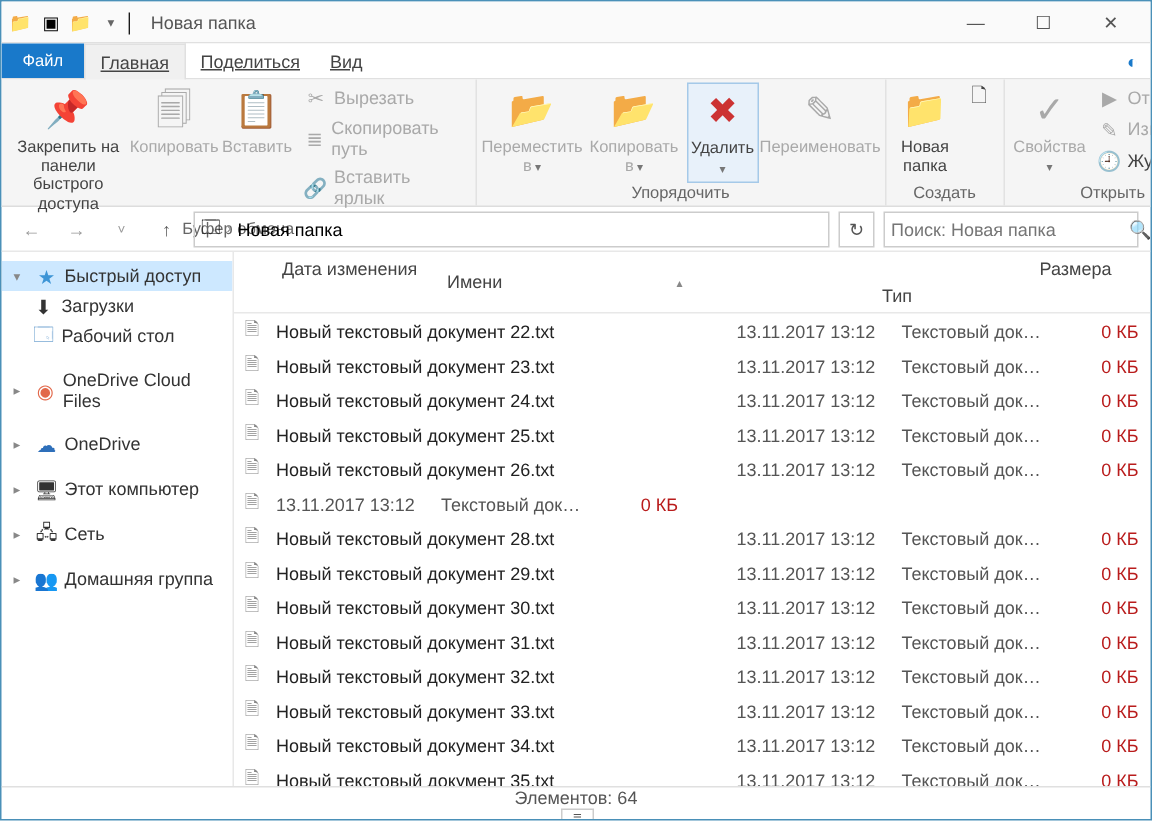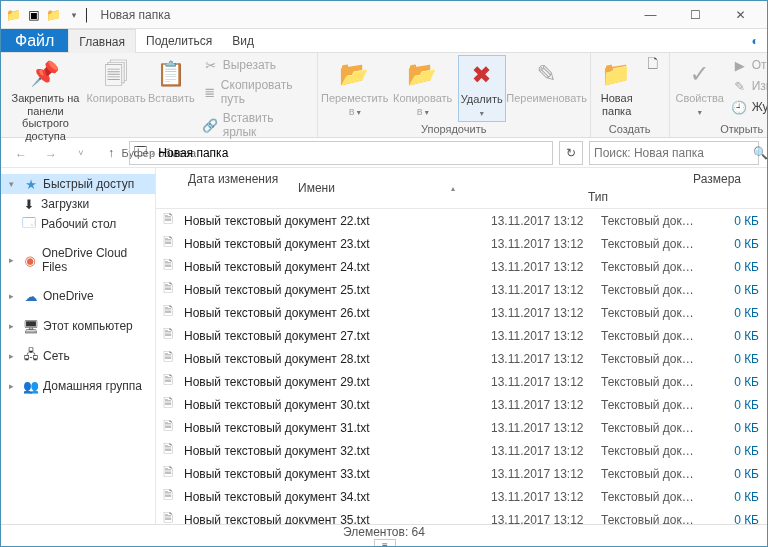--- a/index.html
+++ b/index.html
@@ -6,22 +6,22 @@
 body { background: #fff; width: 768px; height: 547px; overflow: hidden; display: flex; flex-direction: column; border: 1px solid #4a90b8; }
 
 .titlebar { height: 28px; background: #fafafa; display: flex; align-items: center; padding: 0 4px; border-bottom: 1px solid #e0e0e0; }
 .titlebar .qat { display: flex; gap: 2px; align-items: center; }
 .titlebar .qat-item { width: 18px; height: 18px; display: flex; align-items: center; justify-content: center; }
 .titlebar .title { margin-left: 10px; color: #555; font-size: 12px; }
 .titlebar .spacer { flex: 1; }
 .titlebar .winbtn { width: 45px; height: 28px; display: flex; align-items: center; justify-content: center; color: #555; cursor: default; }
 
 .tabs { height: 24px; background: #fff; display: flex; align-items: stretch; border-bottom: 1px solid #e0e0e0; }
-.tabs .file-tab { background: #1979ca; color: #fff; padding: 0 14px; display: flex; align-items: center; font-size: 16px; }
-.tabs .tab { padding: 12px 10px; display: flex; align-items: center; color: #444; cursor: default; }
+.tabs .file-tab { background: #1979ca; color: #fff; padding: 0 14px; display: flex; align-items: center; font-size: 11px; }
+.tabs .tab { padding: 12px 10px; display: flex; align-items: center; color: #444; cursor: default; text-decoration: underline; }
 .tabs .tab.active { background: #f0f0f0; border: 1px solid #e0e0e0; border-bottom: none; }
 .tabs .help { margin-left: auto; width: 24px; display: flex; align-items: center; justify-content: center; color: #1979ca; }
 
 .ribbon { height: 85px; background: #f5f5f5; display: flex; border-bottom: 1px solid #ddd; }
 .ribbon-group { display: flex; flex-direction: column; border-right: 1px solid #e2e2e2; padding: 2px 4px 1px 4px; }
 .ribbon-group .body { flex: 1; display: flex; align-items: flex-start; gap: 2px; }
 .ribbon-group .label { text-align: center; font-size: 11px; color: #666; padding: 1px 0; }
 .rbtn-large { width: 56px; display: flex; flex-direction: column; align-items: center; justify-content: flex-start; padding: 3px 2px; text-align: center; color: #444; gap: 2px; line-height: 1.15; }
 .rbtn-large.disabled { color: #a9a9a9; }
 .rbtn-large.active { border: 1px solid #a5c9e8; background: #e8f1fa; }
@@ -58,21 +58,21 @@
 .col-date { width: 110px; }
 .col-type { width: 105px; margin-top: 18px; }
 .col-size { width: 65px; text-align: right; }
 
 .listbody { flex: 1; overflow-y: scroll; overflow-x: auto; }
 .row { display: flex; padding: 1px 0; align-items: center; }
 .row .ic { width: 24px; display: flex; justify-content: center; color: #888; }
 .row .c-name { flex: 1; padding: 1px 4px; color: #222; white-space: nowrap; overflow: hidden; text-overflow: ellipsis; }
 .row .c-date { width: 110px; padding: 1px 4px; color: #555; }
 .row .c-type { width: 105px; padding: 1px 4px; color: #555; white-space: nowrap; overflow: hidden; text-overflow: ellipsis; }
-.row .c-size { width: 65px; padding: 1px 8px; color: #0369a1; text-align: right; }
+.row .c-size { width: 65px; padding: 1px 8px; color: #b91c1c; text-align: right; }
 
 .statusbar { height: 22px; border-top: 1px solid #e0e0e0; display: flex; align-items: center; padding: 0 8px; color: #555; font-size: 11px; flex-direction: column; }
 .statusbar .spacer { flex: 1; }
 .statusbar .viewbtn { width: 22px; height: 18px; border: 1px solid #ccc; margin-left: 2px; display: flex; align-items: center; justify-content: center; font-size: 10px; }
 .drop::after { content: " ▾"; font-size: 8px; color: #777; }
 
 ::-webkit-scrollbar { width: 17px; height: 17px; }
 ::-webkit-scrollbar-track { background: #f0f0f0; }
 ::-webkit-scrollbar-thumb { background: #c0c0c0; }
 ::-webkit-scrollbar-button { background: #f0f0f0; height: 17px; }
@@ -306,21 +306,20 @@
         </div>
         <div class="row">
           <div class="ic">🗎</div>
           <div class="c-name">Новый текстовый документ 26.txt</div>
           <div class="c-date">13.11.2017 13:12</div>
           <div class="c-type">Текстовый докум...</div>
           <div class="c-size">0 КБ</div>
         </div>
         <div class="row">
           <div class="ic">🗎</div>
-          <div class="c-name">Новый текстовый документ 27.txt</div>
           <div class="c-date">13.11.2017 13:12</div>
           <div class="c-type">Текстовый докум...</div>
           <div class="c-size">0 КБ</div>
         </div>
         <div class="row">
           <div class="ic">🗎</div>
           <div class="c-name">Новый текстовый документ 28.txt</div>
           <div class="c-date">13.11.2017 13:12</div>
           <div class="c-type">Текстовый докум...</div>
           <div class="c-size">0 КБ</div>

